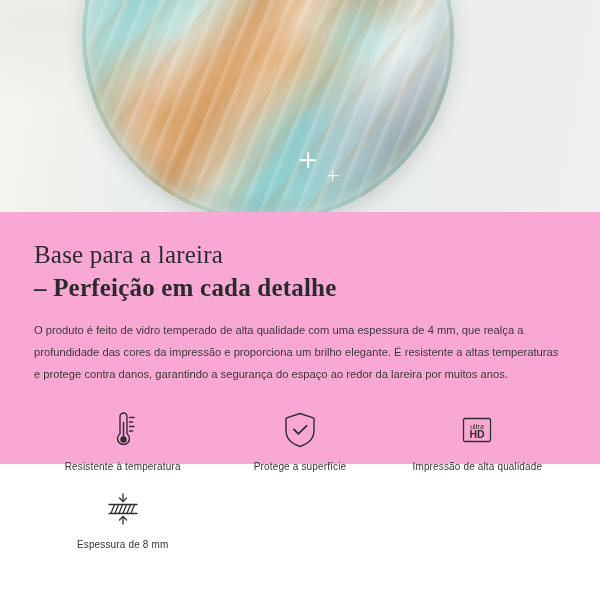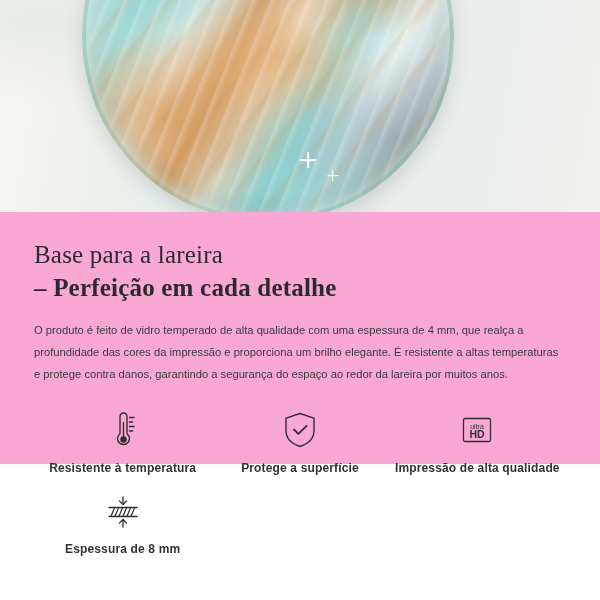--- a/index.html
+++ b/index.html
@@ -155,24 +155,23 @@
     padding: 0 6px;
   }
   .feature-icon {
     height: 44px;
     display: flex;
     align-items: center;
     justify-content: center;
     margin-bottom: 9px;
   }
   .feature-label {
-    font-size: 12px;
+    font-size: 10px;
     color: #333333;
     letter-spacing: .15px;
-    font-weight: bold;
   }
   svg { display: block; }
 </style>
 </head>
 <body>
 
 <div class="page">
 
   <div class="hero">
     <div class="hero-bg"></div>

